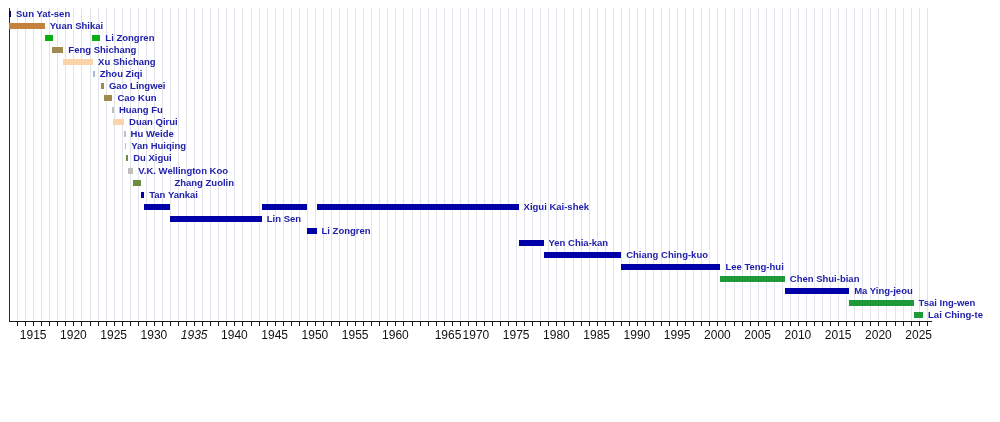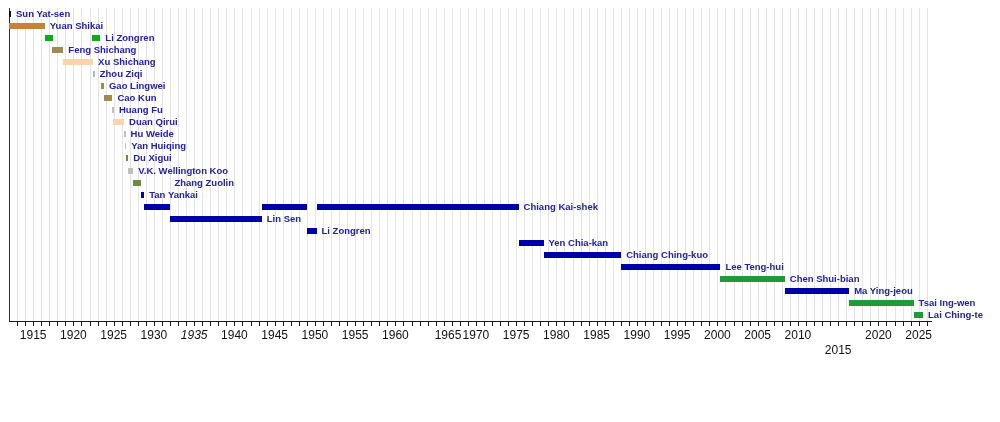--- a/index.html
+++ b/index.html
@@ -263,21 +263,21 @@
       <div class="tick-label" style="left: 448px; top: 328px;">1965</div>
       <div class="tick-label" style="left: 475.9px; top: 328px;">1970</div>
       <div class="tick-label" style="left: 516.15px; top: 328px;">1975</div>
       <div class="tick-label" style="left: 556.4px; top: 328px;">1980</div>
       <div class="tick-label" style="left: 596.65px; top: 328px;">1985</div>
       <div class="tick-label" style="left: 636.9px; top: 328px;">1990</div>
       <div class="tick-label" style="left: 677.15px; top: 328px;">1995</div>
       <div class="tick-label" style="left: 717.4px; top: 328px;">2000</div>
       <div class="tick-label" style="left: 757.65px; top: 328px;">2005</div>
       <div class="tick-label" style="left: 797.9px; top: 328px;">2010</div>
-      <div class="tick-label" style="left: 838.15px; top: 343px;">2015</div>
+      <div class="tick-label" style="left: 838.15px; top: 328px;">2015</div>
       <div class="tick-label" style="left: 878.4px; top: 328px;">2020</div>
       <div class="tick-label" style="left: 918.65px; top: 328px;">2025</div>
       <div class="bar" title="Sun Yat-sen" style="left: 9px; top: 11.0192px; width: 2.0125px; background: rgb(0, 0, 81);"></div>
       <div class="leader-label" style="left: 16.0125px; top: 8.01923px;">Sun Yat-sen</div>
       <div class="bar" title="Yuan Shikai" style="left: 9px; top: 23.0577px; width: 35.8225px; background: rgb(197, 130, 61);"></div>
       <div class="leader-label" style="left: 49.8225px; top: 20.0577px;">Yuan Shikai</div>
       <div class="bar" title="Li Yuanhong" style="left: 44.8225px; top: 35.0962px; width: 8.4525px; background: rgb(11, 173, 20);"></div>
       <div class="bar" title="Li Yuanhong" style="left: 92.3175px; top: 35.0962px; width: 8.05px; background: rgb(11, 173, 20);"></div>
       <div class="leader-label" style="left: 105.367px; top: 32.0962px;">Li Zongren</div>
       <div class="bar" title="Feng Guozhang" style="left: 52.47px; top: 47.1346px; width: 10.8675px; background: rgb(161, 138, 80);"></div>
@@ -302,21 +302,21 @@
       <div class="leader-label" style="left: 133.14px; top: 152.481px;">Du Xigui</div>
       <div class="bar" title="V.K. Wellington Koo" style="left: 128.14px; top: 167.519px; width: 5.2325px; background: rgb(191, 191, 191);"></div>
       <div class="leader-label" style="left: 138.373px; top: 164.519px;">V.K. Wellington Koo</div>
       <div class="bar" title="Zhang Zuolin" style="left: 133.373px; top: 179.558px; width: 8.05px; background: rgb(109, 139, 65);"></div>
       <div class="leader-label" style="left: 146.423px; top: 176.558px; margin-left: 28px;">Zhang Zuolin</div>
       <div class="bar" title="Tan Yankai" style="left: 141.423px; top: 191.596px; width: 2.8175px; background: rgb(0, 0, 168);"></div>
       <div class="leader-label" style="left: 149.24px; top: 188.596px;">Tan Yankai</div>
       <div class="bar" title="Chiang Kai-shek" style="left: 144.24px; top: 203.635px; width: 25.3575px; background: rgb(0, 0, 168);"></div>
       <div class="bar" title="Chiang Kai-shek" style="left: 261.77px; top: 203.635px; width: 45.4825px; background: rgb(0, 0, 168);"></div>
       <div class="bar" title="Chiang Kai-shek" style="left: 316.51px; top: 203.635px; width: 202.055px; background: rgb(0, 0, 168);"></div>
-      <div class="leader-label" style="left: 523.565px; top: 200.635px;">Chiang Kai-shek</div>
+      <div class="leader-label" style="left: 523.565px; top: 200.635px;">Xigui Kai-shek</div>
       <div class="bar" title="Lin Sen" style="left: 169.597px; top: 215.673px; width: 92.1725px; background: rgb(0, 0, 168);"></div>
       <div class="leader-label" style="left: 266.77px; top: 212.673px;">Lin Sen</div>
       <div class="bar" title="Li Zongren" style="left: 307.252px; top: 227.712px; width: 9.2575px; background: rgb(0, 0, 168);"></div>
       <div class="leader-label" style="left: 321.51px; top: 224.712px;">Li Zongren</div>
       <div class="bar" title="Yen Chia-kan" style="left: 518.565px; top: 239.75px; width: 24.955px; background: rgb(0, 0, 168);"></div>
       <div class="leader-label" style="left: 548.52px; top: 236.75px;">Yen Chia-kan</div>
       <div class="bar" title="Chiang Ching-kuo" style="left: 543.52px; top: 251.788px; width: 77.6825px; background: rgb(0, 0, 168);"></div>
       <div class="leader-label" style="left: 626.202px; top: 248.788px;">Chiang Ching-kuo</div>
       <div class="bar" title="Lee Teng-hui" style="left: 621.202px; top: 263.827px; width: 99.176px; background: rgb(0, 0, 168);"></div>
       <div class="leader-label" style="left: 725.378px; top: 260.827px;">Lee Teng-hui</div>

